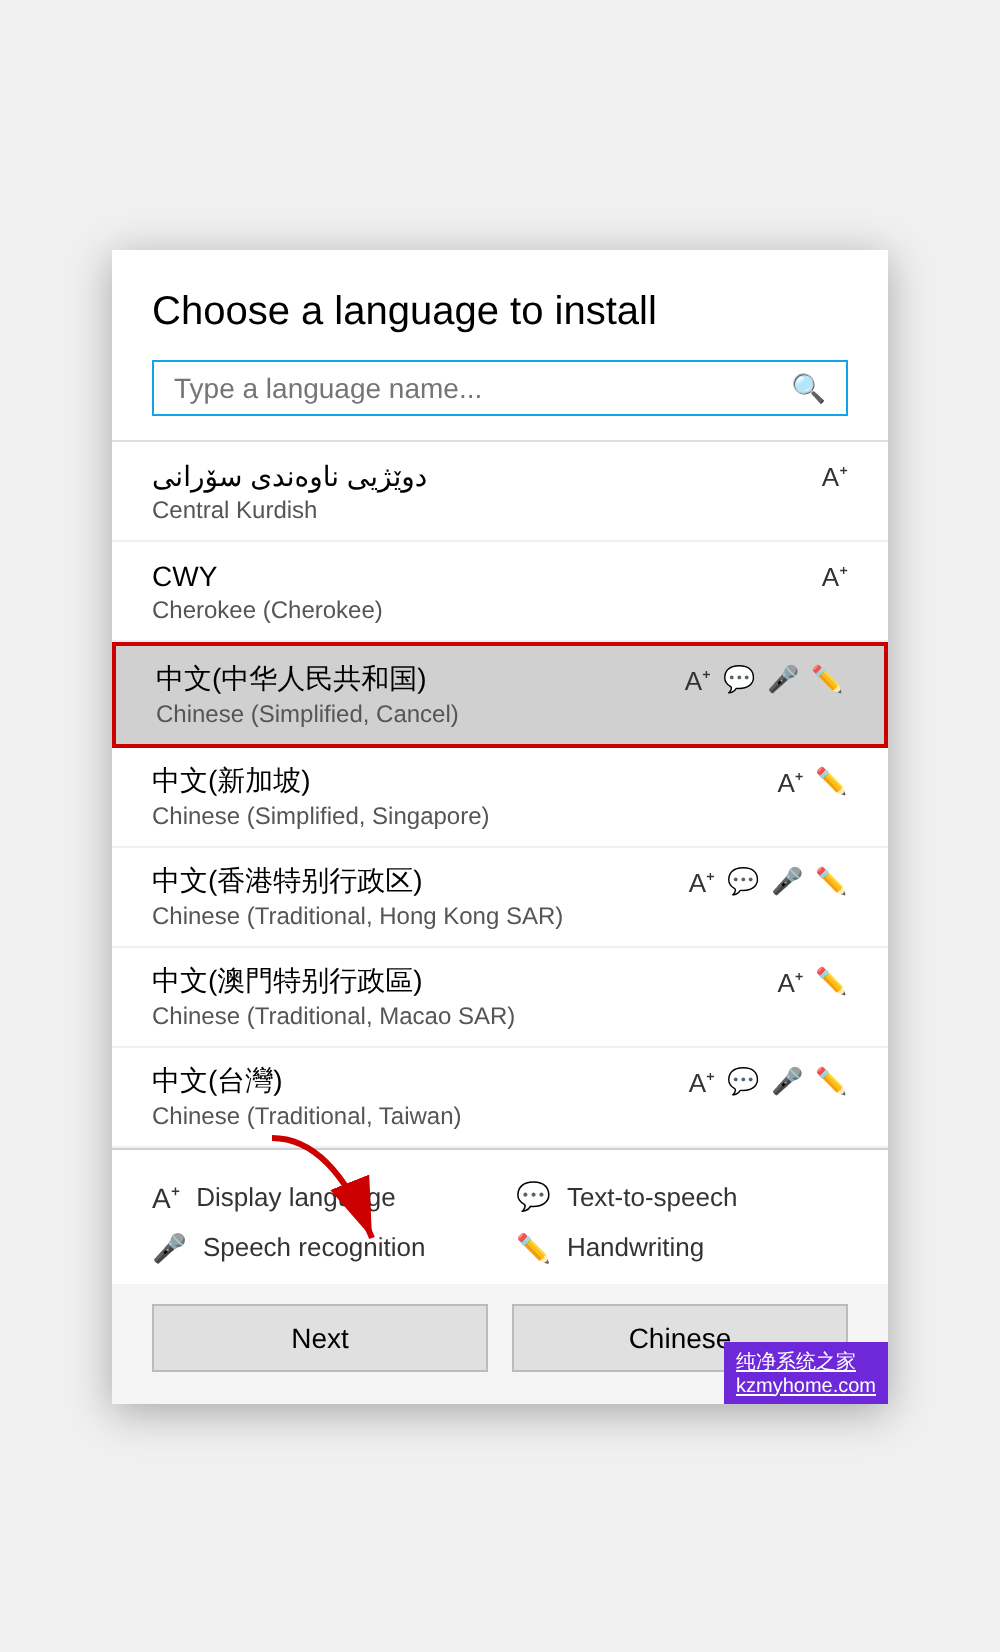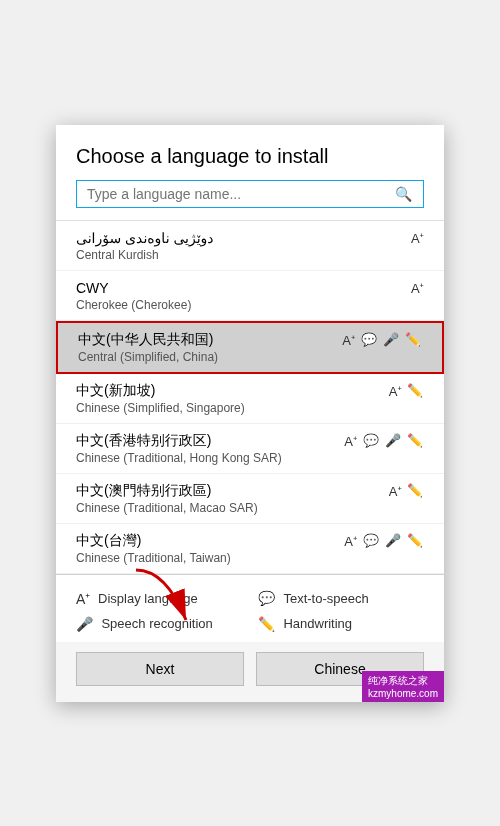--- a/index.html
+++ b/index.html
@@ -154,25 +154,26 @@
     .arrow-svg {
       width: 120px;
       height: 80px;
     }
 
     
     .watermark {
       position: absolute;
       bottom: 0;
       right: 0;
-      background: #a21caf;
+      background: #6d28d9;
       color: #fff;
       font-size: 10px;
       padding: 3px 6px;
       font-family: Arial, sans-serif;
+      text-decoration: underline;
     }
   </style>
 </head>
 <body>
 
 <div class="dialog">
   <div class="dialog-title">Choose a language to install</div>
 
   <div class="search-box">
     <input class="search-input" type="text" placeholder="Type a language name..." style="">
@@ -204,21 +205,21 @@
     <div class="lang-item selected">
       <div class="lang-name-row">
         <span class="lang-native">中文(中华人民共和国)</span>
         <div class="lang-icons">
           <span class="lang-icon">A⁺</span>
           <span class="lang-icon">💬</span>
           <span class="lang-icon">🎤</span>
           <span class="lang-icon">✏️</span>
         </div>
       </div>
-      <span class="lang-english">Central (Simplified, China)</span>
+      <span class="lang-english">Chinese (Simplified, Cancel)</span>
     </div>
 
     <div class="lang-item">
       <div class="lang-name-row">
         <span class="lang-native">中文(新加坡)</span>
         <div class="lang-icons">
           <span class="lang-icon">A⁺</span>
           <span class="lang-icon">✏️</span>
         </div>
       </div>

